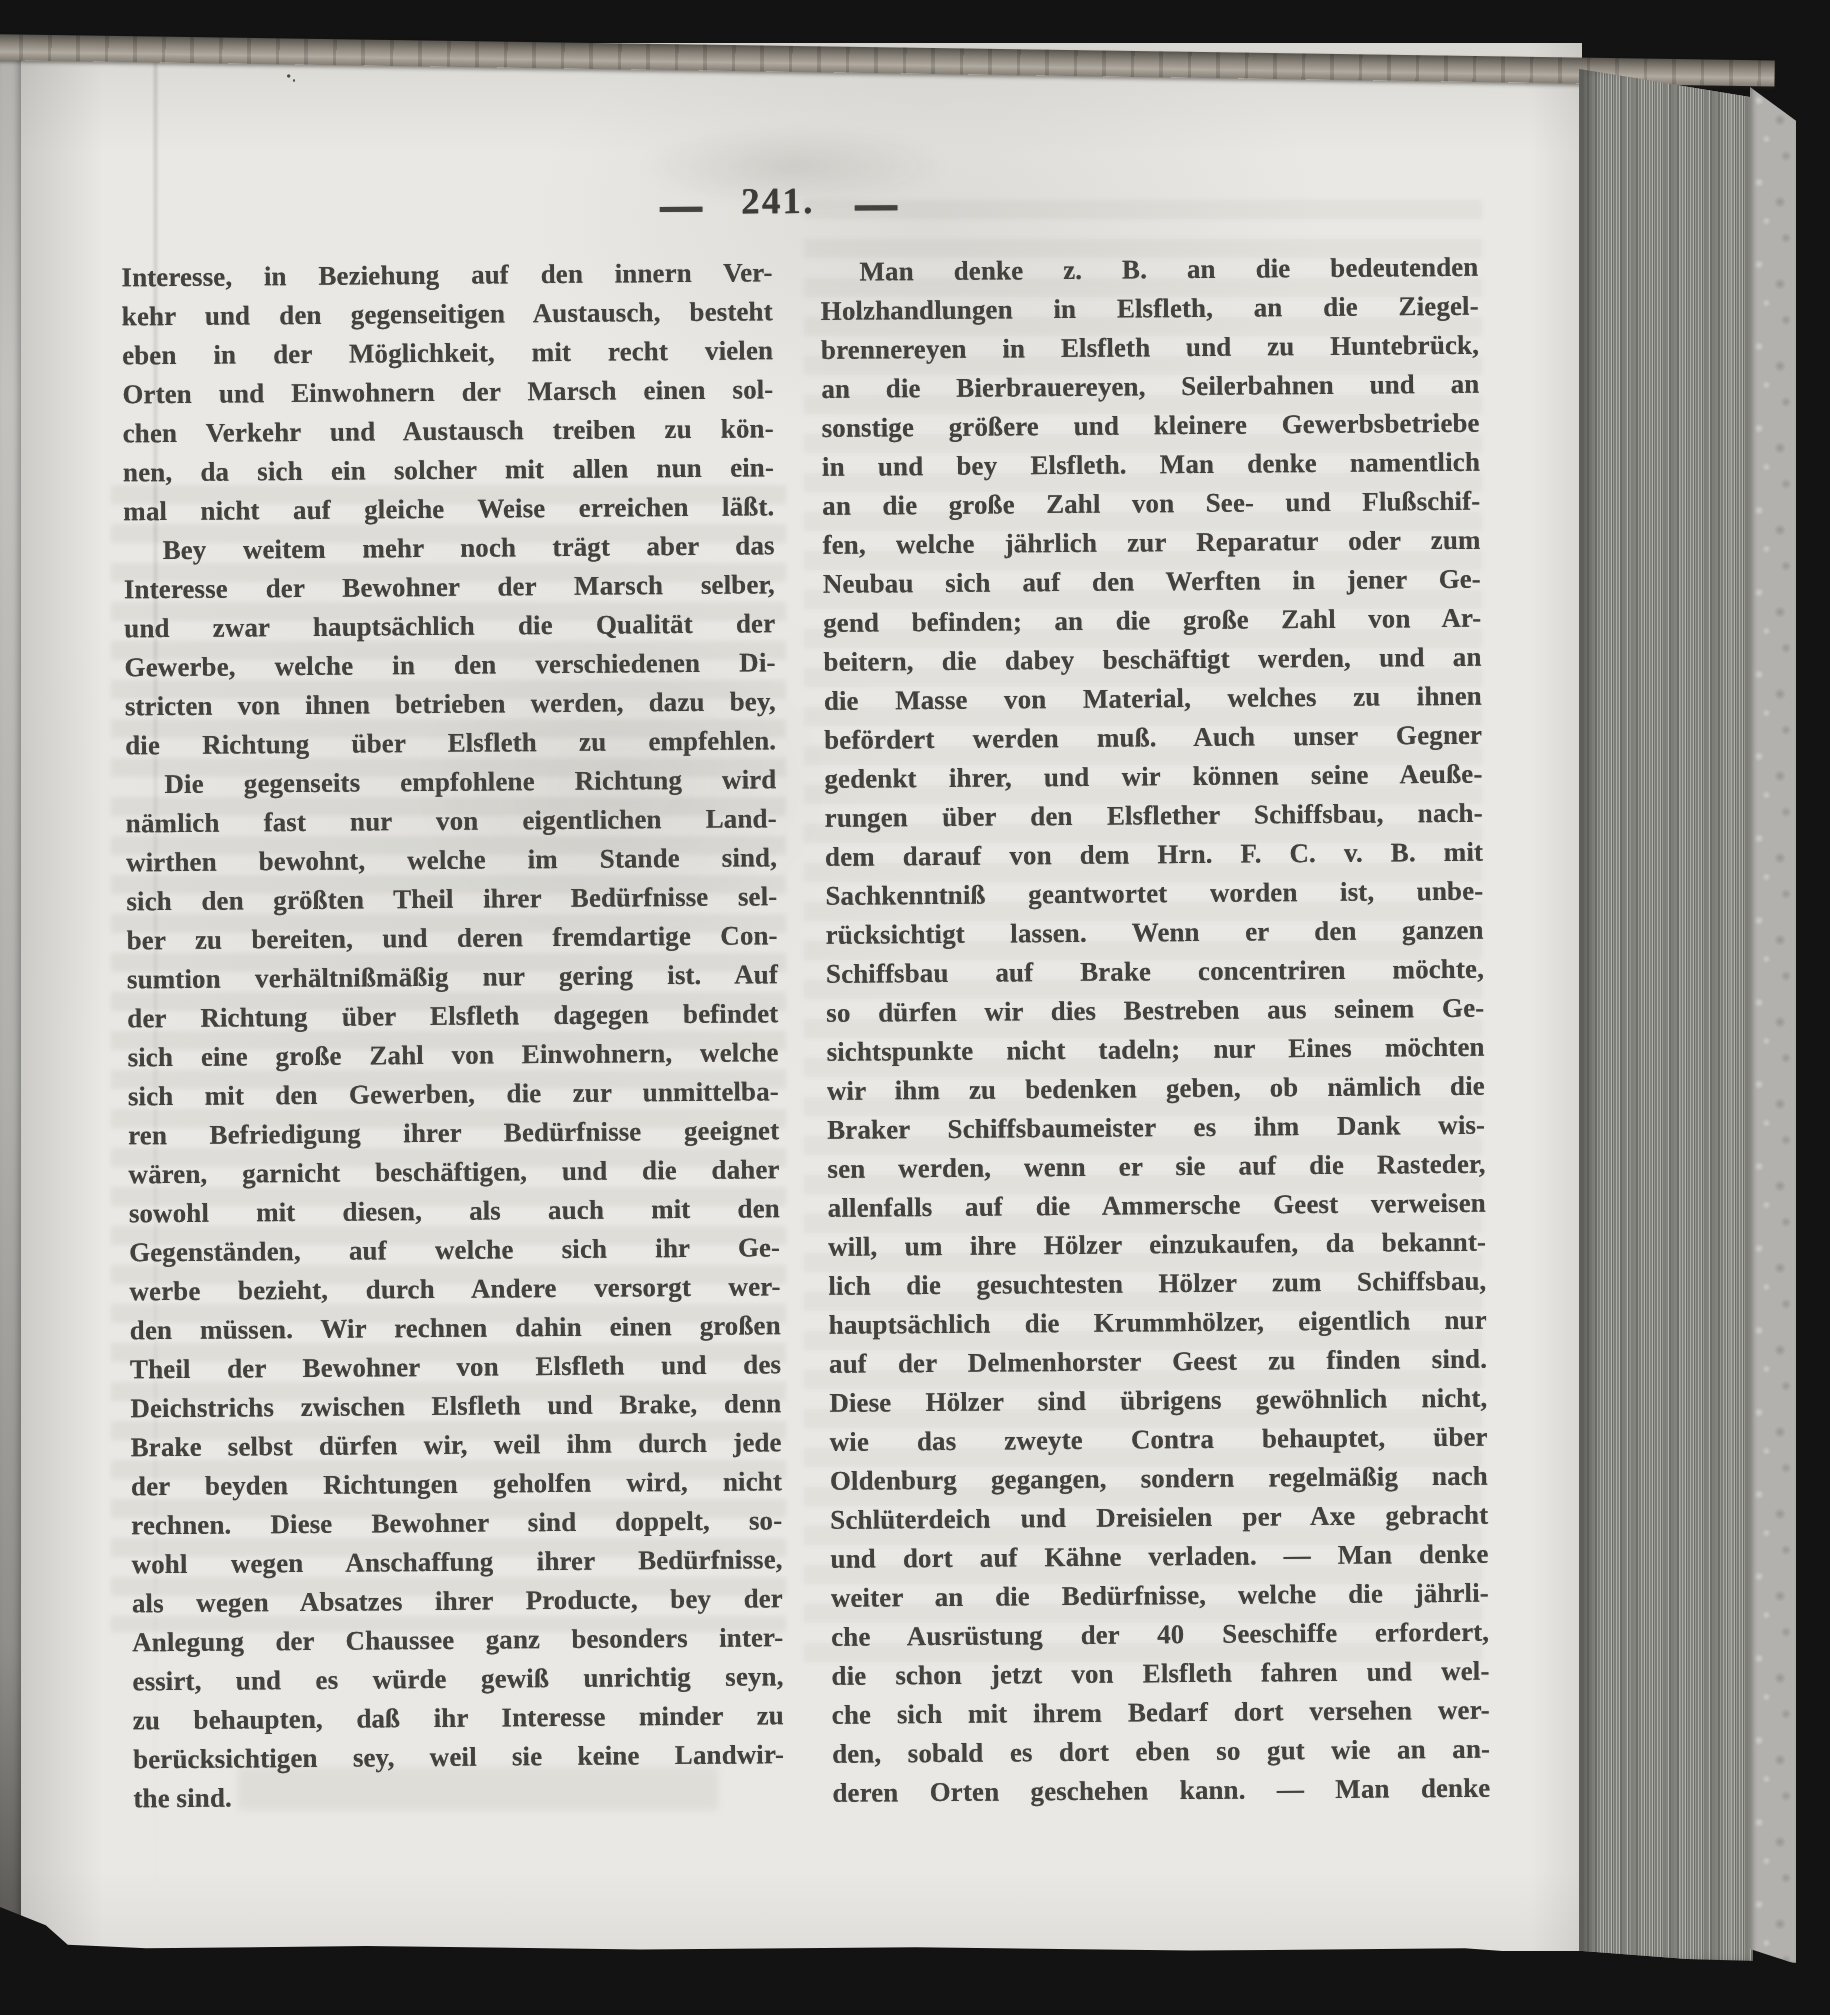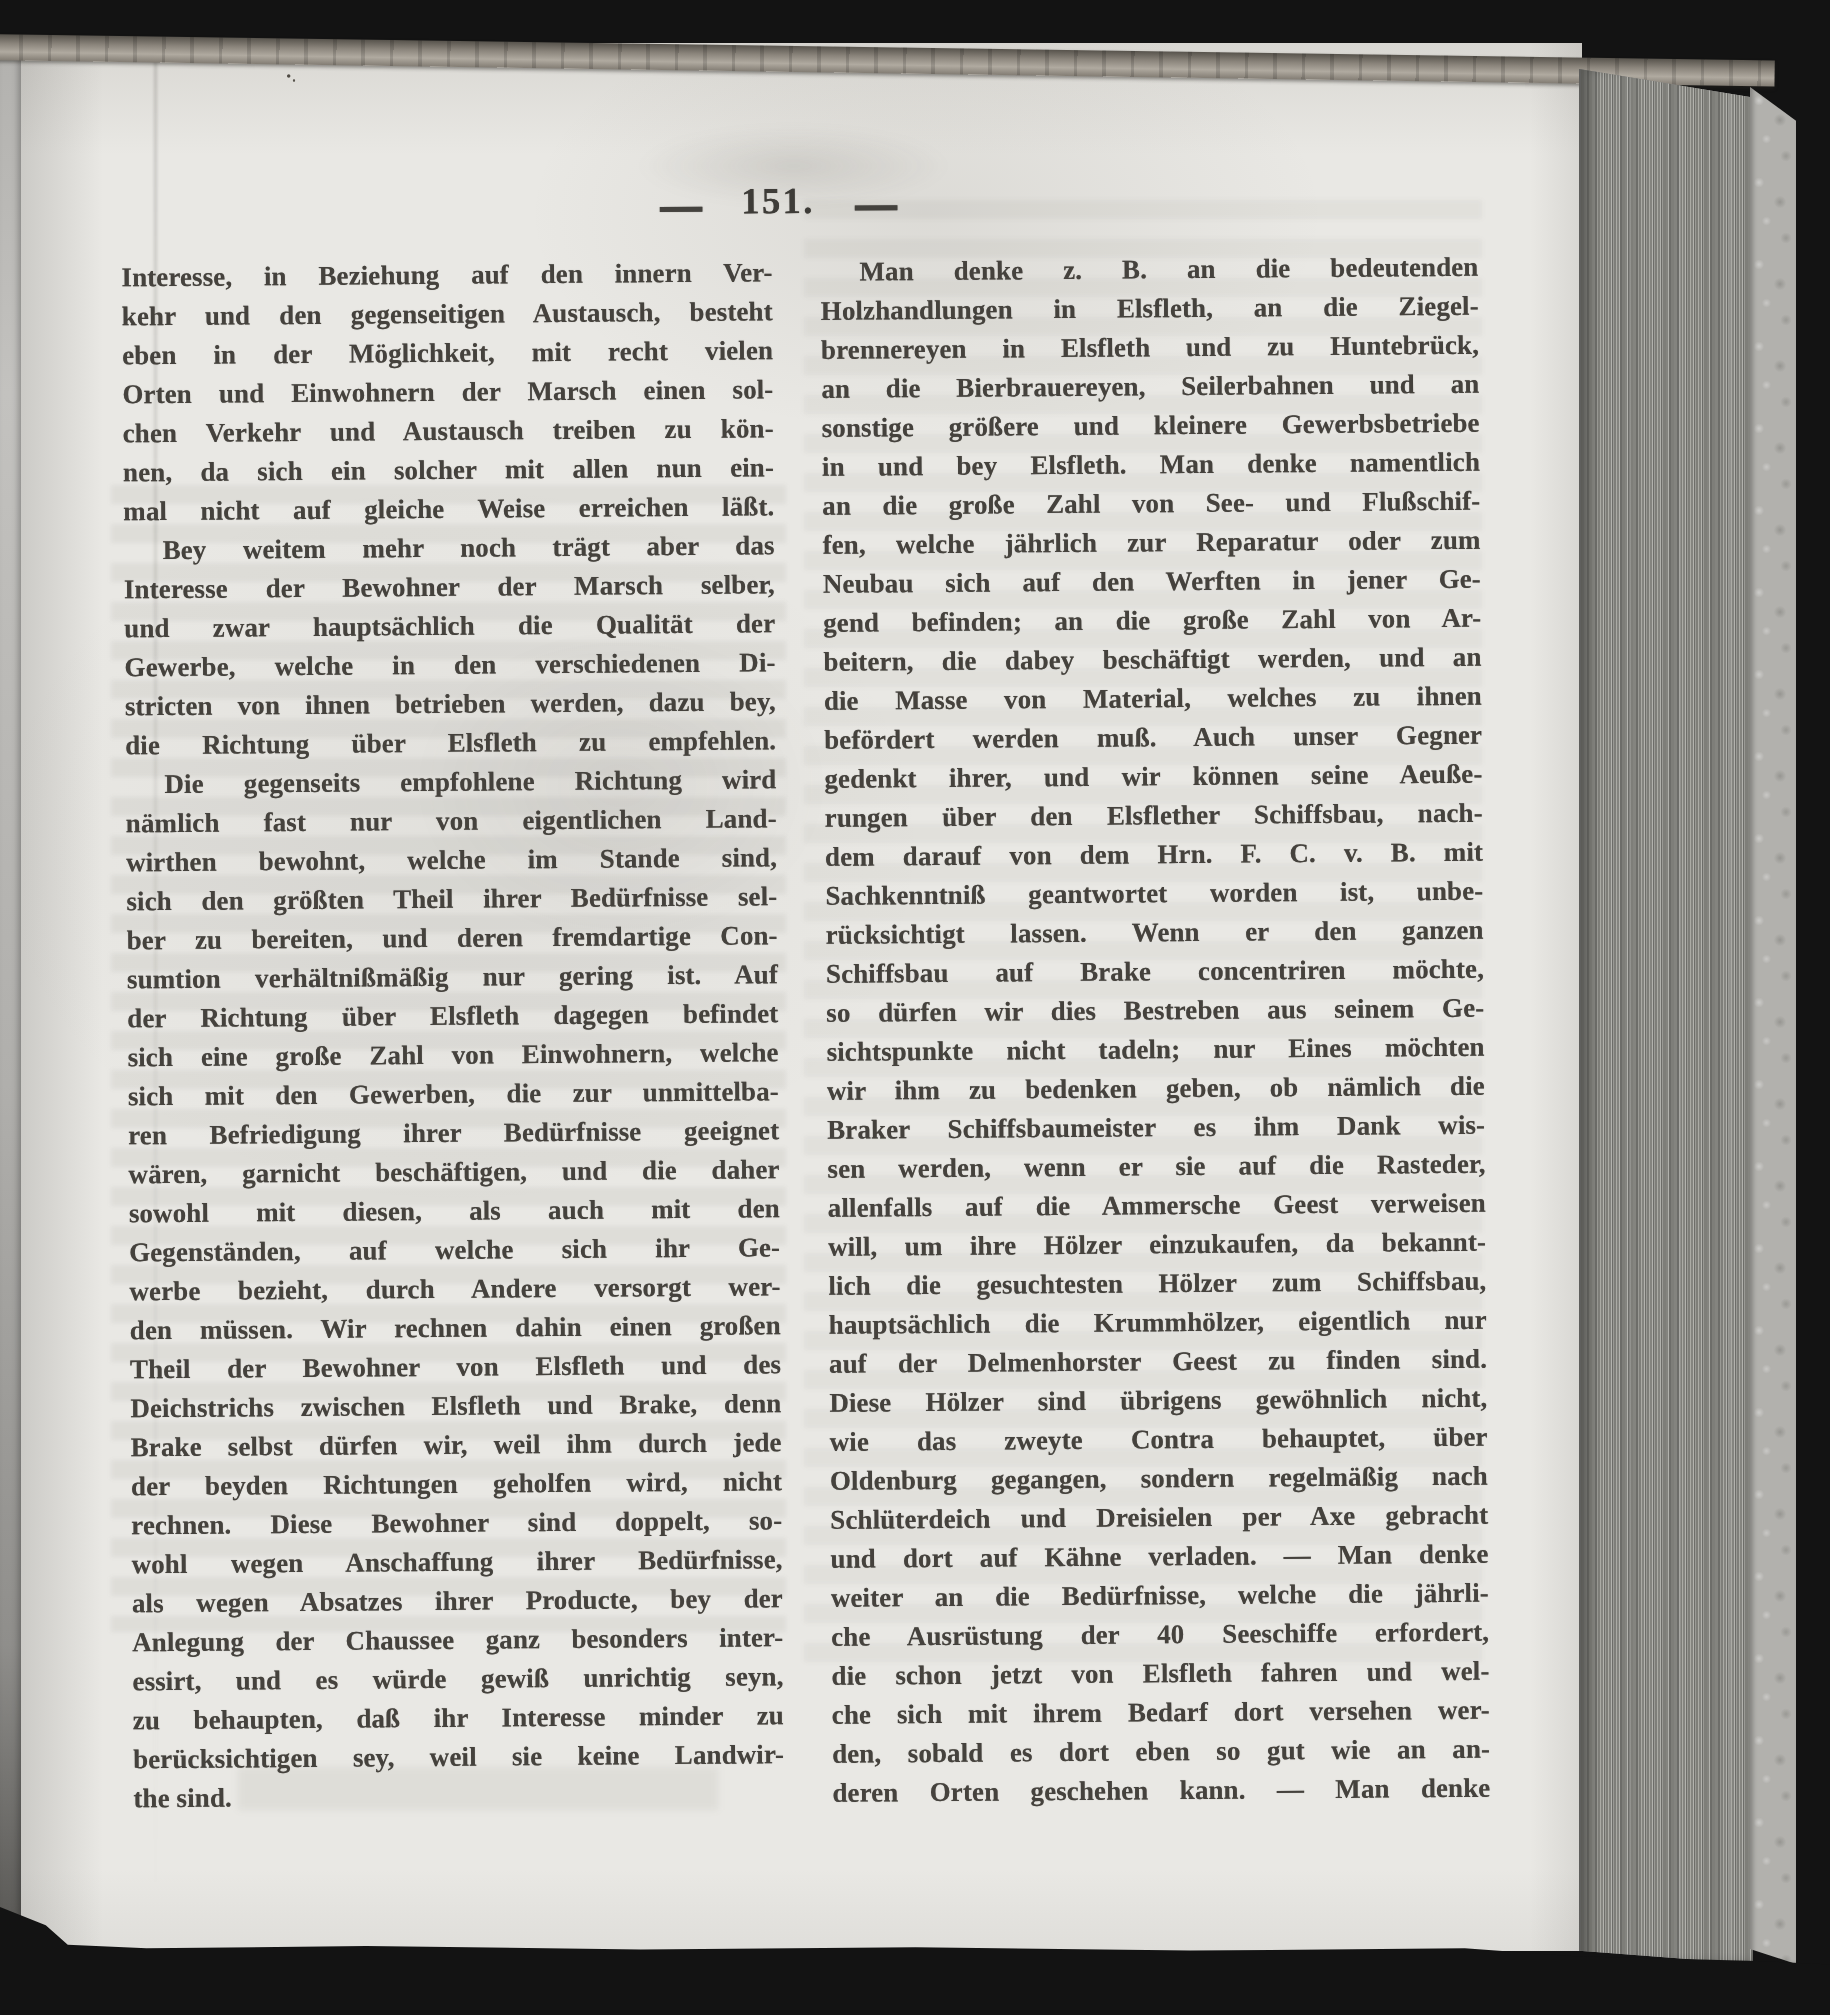--- a/index.html
+++ b/index.html
@@ -141,21 +141,21 @@
 
   <div class="ghost ghost-lines g1"></div>
   <div class="ghost g2"></div>
   <div class="ghost g3"></div>
   <div class="ghost ghost-blob b1"></div>
   <div class="ghost ghost-blob b2"></div>
 
   <div class="content">
     <div class="pagenum-row">
       <span class="pagenum-dash">—</span>
-      <span class="pagenum">151.</span>
+      <span class="pagenum">241.</span>
       <span class="pagenum-dash">—</span>
     </div>
 
     <div class="col col-left">
 
     <div class="line">Interesse, in Beziehung auf den innern Ver-</div>
         <div class="line">kehr und den gegenseitigen Austausch, besteht</div>
         <div class="line">eben in der Möglichkeit, mit recht vielen</div>
         <div class="line">Orten und Einwohnern der Marsch einen sol-</div>
         <div class="line">chen Verkehr und Austausch treiben zu kön-</div>

